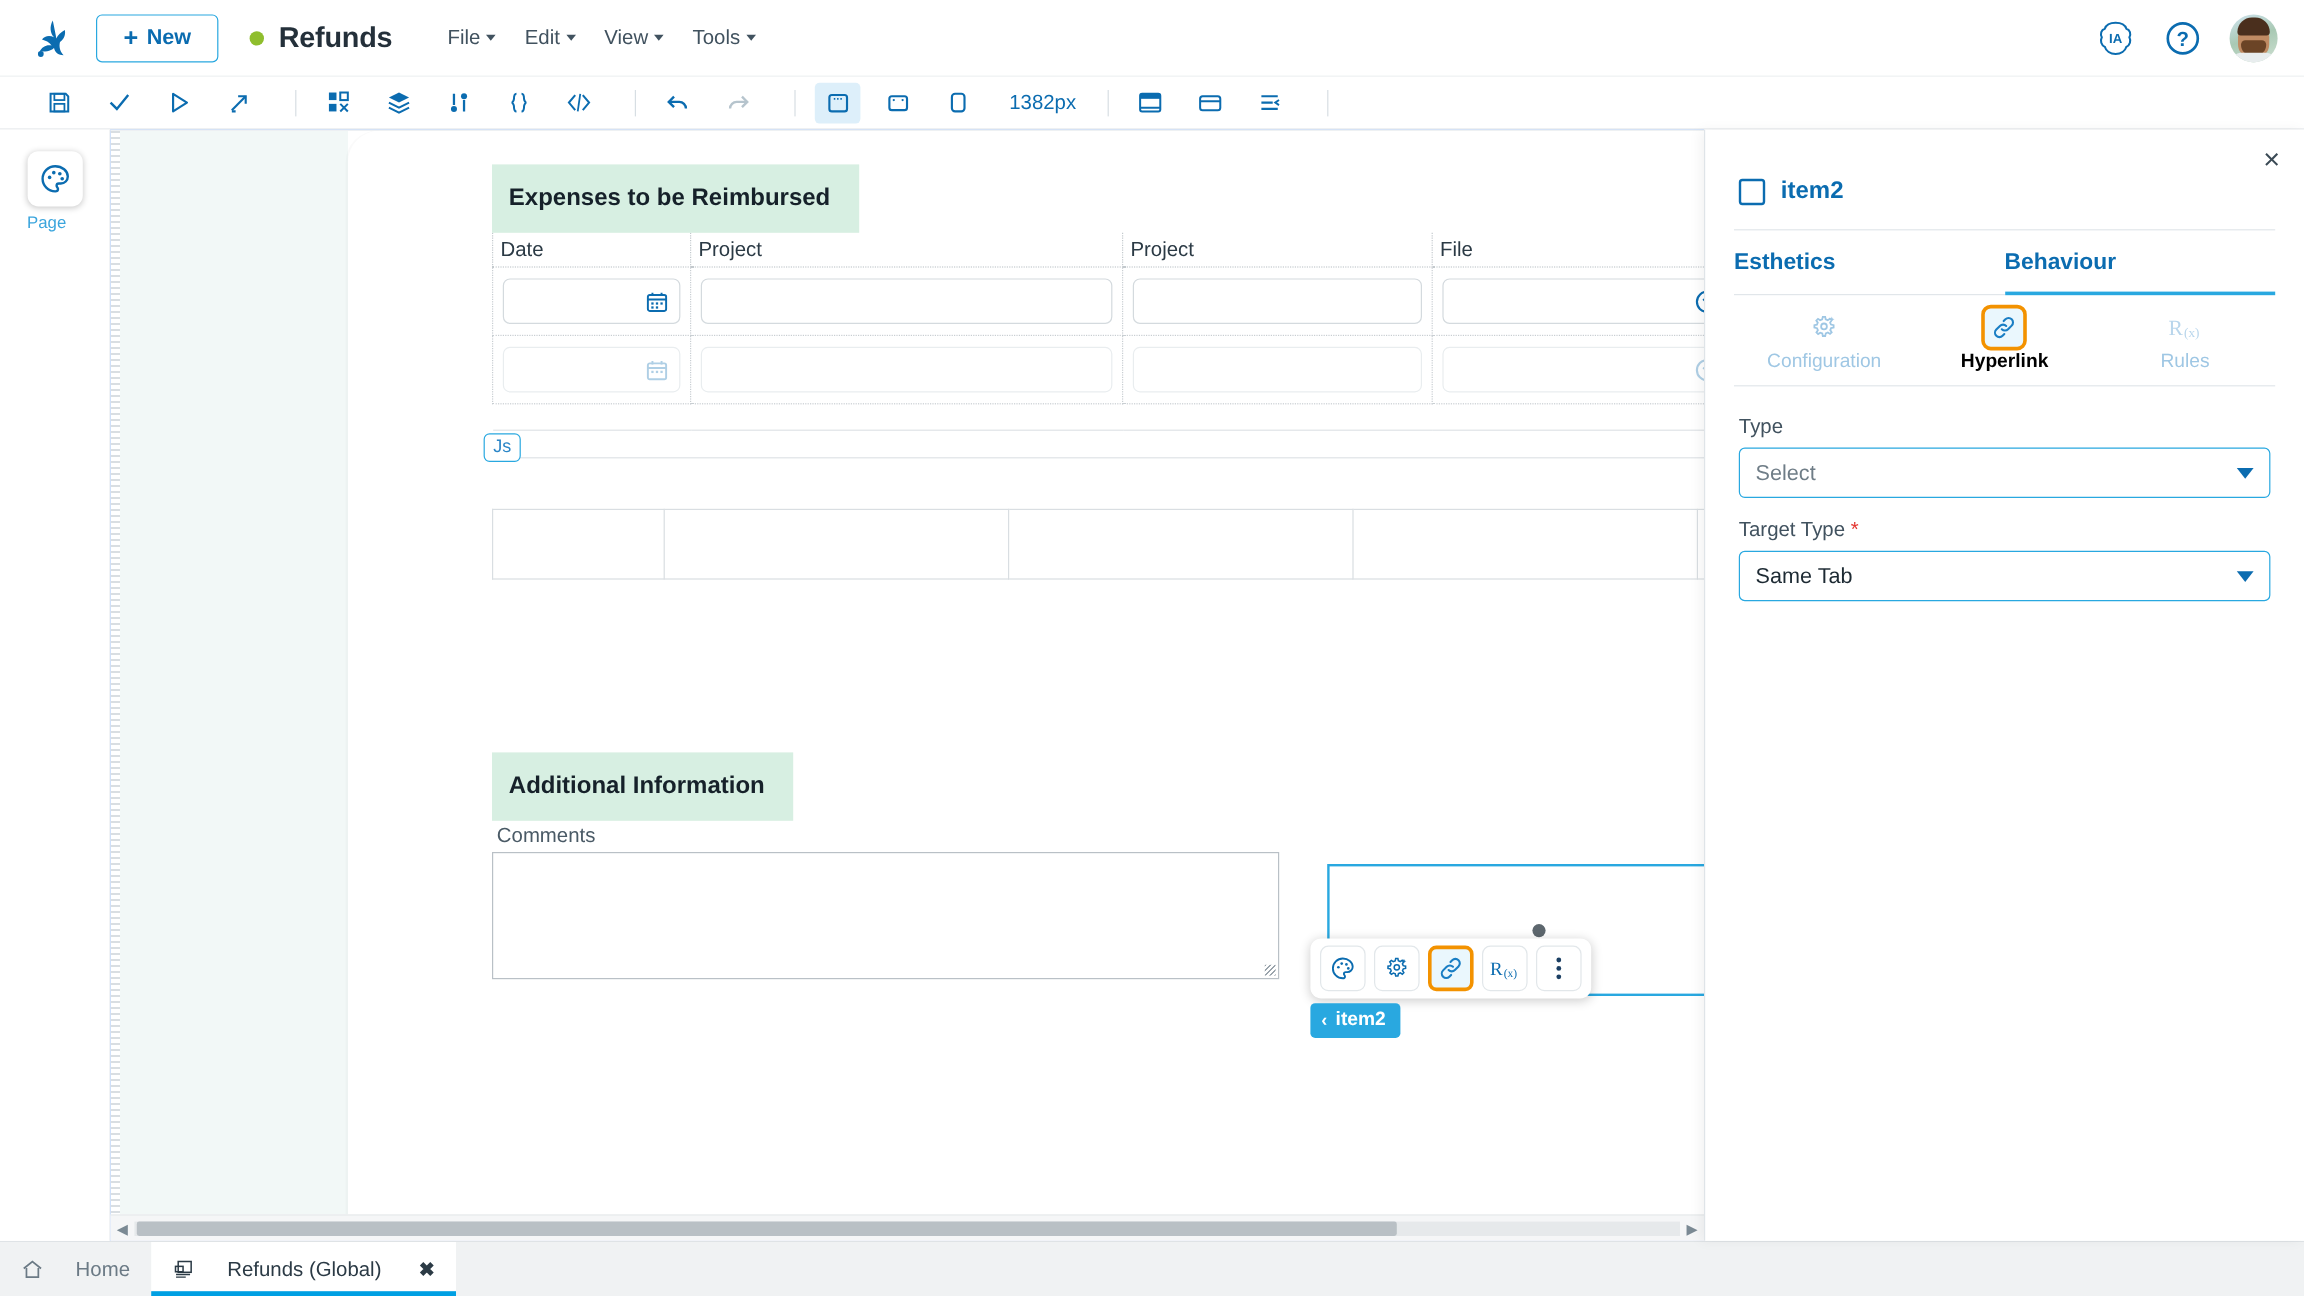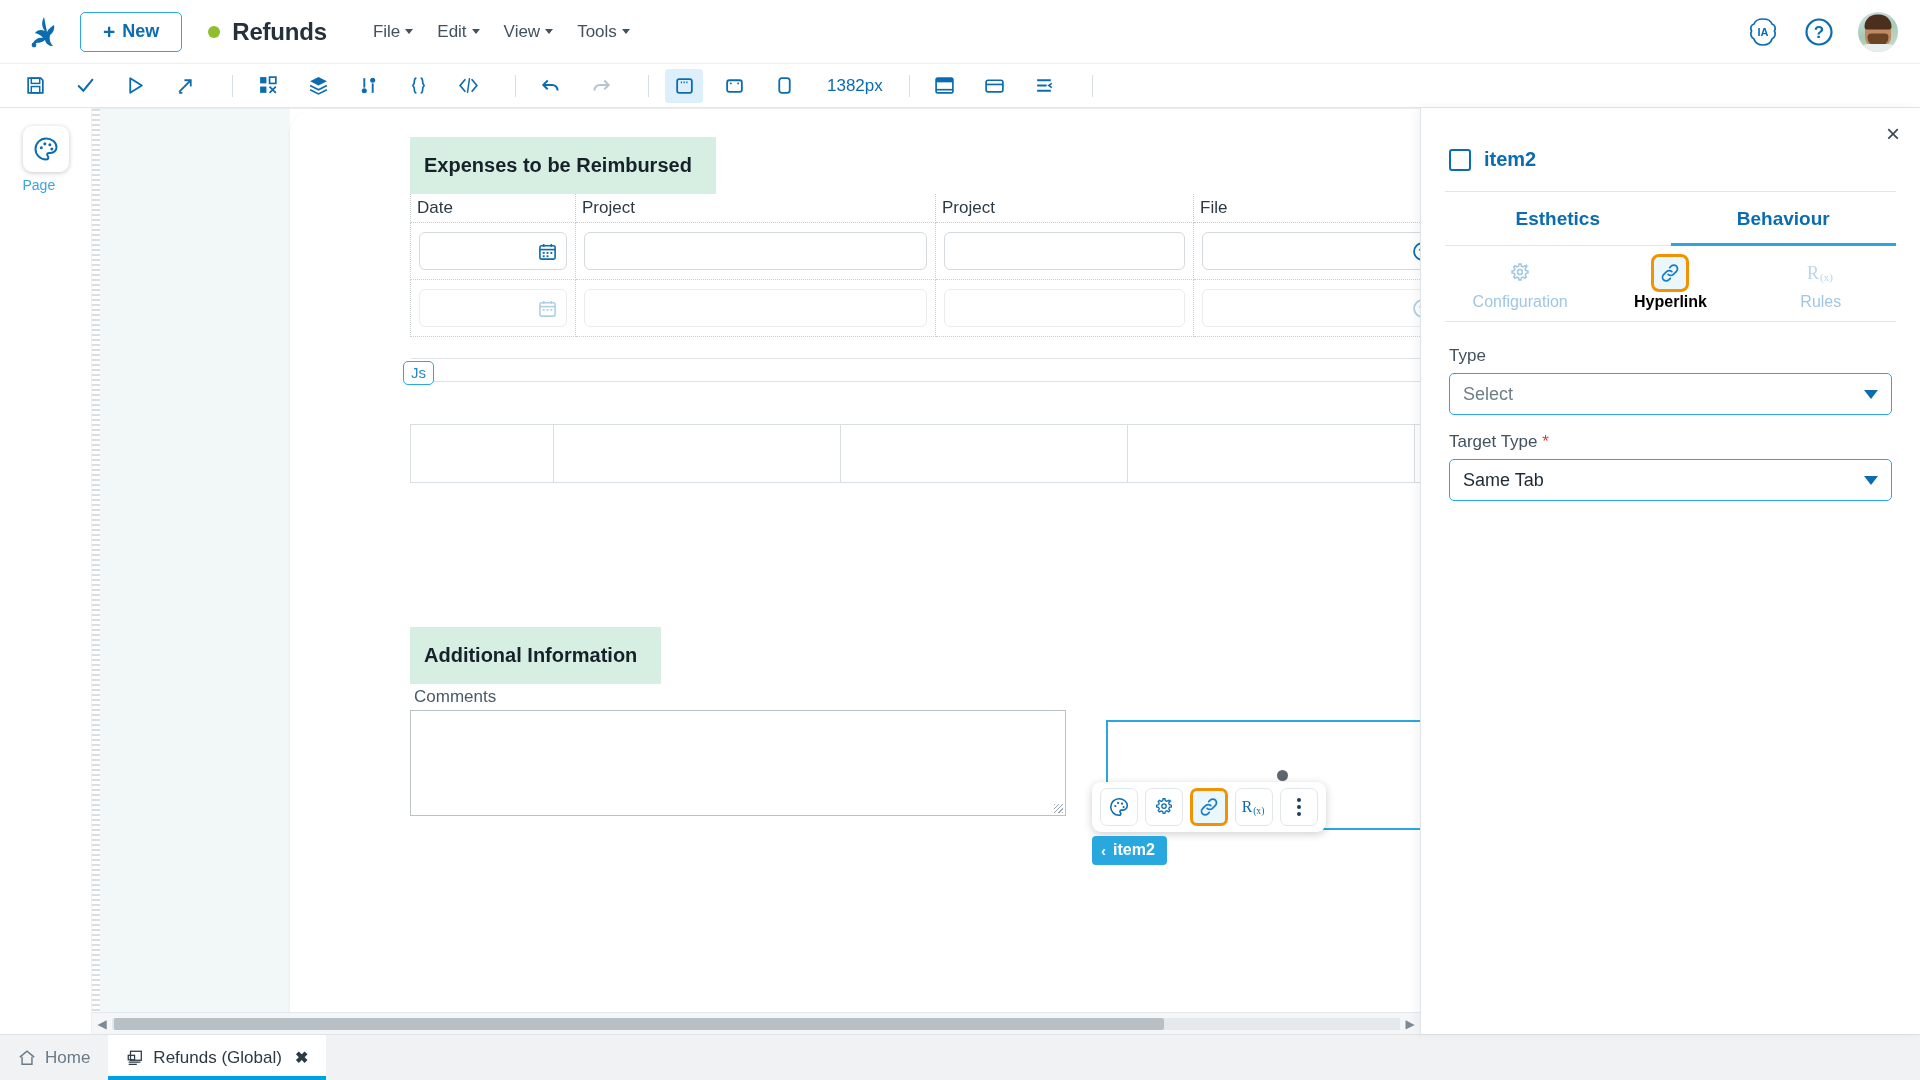--- a/index.html
+++ b/index.html
@@ -47,21 +47,21 @@
   }
   .avatar .face { position:absolute; left:50%; top:54%; transform:translate(-50%,-50%); width:26px; height:30px; border-radius:13px 13px 11px 11px; background:#c08b63; }
   .avatar .hair { position:absolute; left:50%; top:27%; transform:translate(-50%,-50%); width:27px; height:15px; border-radius:13px 13px 3px 3px; background:#4a2f1d; }
   .avatar .beard { position:absolute; left:50%; top:72%; transform:translate(-50%,-50%); width:21px; height:13px; border-radius:4px 4px 10px 10px; background:#6b4426; }
   .avatar .shirt { position:absolute; left:50%; bottom:-4px; transform:translateX(-50%); width:38px; height:12px; border-radius:9px 9px 0 0; background:#e8edee; }
 
   
   .toolbar {
     height: 44px; flex: 0 0 44px;
     display: flex; align-items: center;
-    background: #fff; padding: 0 16px;
+    background: #fff; padding: 0 30px;
     border-bottom: 1px solid #e3e7ea;
   }
   .tb-btn {
     width: 38px; height: 34px; display: flex; align-items: center; justify-content: center;
     cursor: pointer; border-radius: 4px; margin-right: 12px; color: #0b6cb0;
   }
   .tb-btn.dim { color: #b6c4cd; }
   .tb-btn.active { background: #ddeffa; }
   .tb-sep { width: 1px; height: 22px; background: #d7dee3; margin: 0 16px; }
   .tb-size { font-size: 17px; color: #0b6cb0; margin: 0 10px 0 12px; white-space: nowrap; }
@@ -184,21 +184,21 @@
   .rp-close {
     position: absolute; right: 20px; top: 14px; font-size: 24px;
     color: #3b4a55; cursor: pointer; line-height: 1;
   }
   .rp-head { display: flex; align-items: center; gap: 13px; padding: 40px 0 0 28px; }
   .rp-check { width: 22px; height: 22px; border: 2.5px solid #0b6cb0; border-radius: 3px; cursor: pointer; }
   .rp-title { font-size: 20px; font-weight: bold; color: #0b6cb0; }
   .rp-div { height: 1px; background: #e1e6ea; margin: 20px 24px 0; }
   .rp-tabs { display: flex; margin: 0 24px; }
   .rp-tab {
-    flex: 1 1 50%; text-align: center; padding: 16px 0 13px;
+    flex: 1 1 50%; padding: 16px 0 13px;
     font-size: 19px; font-weight: bold; color: #0b6cb0;
     cursor: pointer; border-bottom: 1px solid #e1e6ea;
   }
   .rp-tab.active { border-bottom: 3px solid #29a8e0; }
   .rp-subtabs { display: flex; margin: 0 24px; border-bottom: 1px solid #e1e6ea; }
   .rp-sub { flex: 1 1 33.33%; text-align:center; padding: 10px 0 10px; cursor: pointer; }
   .rp-sub .si { height: 34px; display:flex; align-items:center; justify-content:center; }
   .rp-sub .sl { font-size: 16px; color: #9fc7e4; margin-top: 3px; }
   .rp-sub.active .sl { color: #000000; font-weight: bold; }
   .rp-sub .icobox {
@@ -218,21 +218,21 @@
   .selectbox .val { font-size: 18px; color: #6f7d87; }
   .selectbox .val.filled { color: #1d2a33; }
   .chev { width:0;height:0;border-left:7px solid transparent;border-right:7px solid transparent;border-top:9px solid #0b6cb0; }
 
   
   .bottombar {
     height: 46px; flex: 0 0 46px; background: #f0f2f3;
     display: flex; align-items: stretch; border-top: 1px solid #dfe3e6;
   }
   .bt-tab {
-    display: flex; align-items: center; gap: 9px; padding: 11px 18px;
+    display: flex; align-items: center; gap: 27px; padding: 11px 18px;
     font-size: 17px; color: #6b7a85; cursor: pointer; position: relative;
   }
   .bt-tab.active { background: #fff; color: #2b3a45; }
   .bt-tab.active::after { content:''; position:absolute; left:0; right:0; bottom:0; height:4px; background:#00a0e3; }
   .bt-close { font-size: 16px; font-weight: bold; color: #2b3a45; margin-left: 4px; }
 </style>
 </head>
 <body>
 
 <div class="app">

